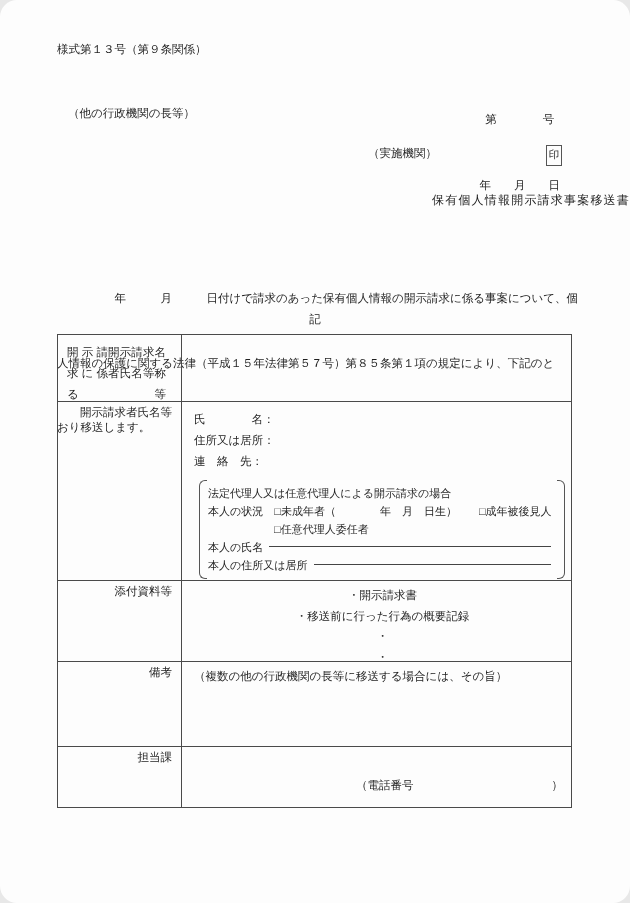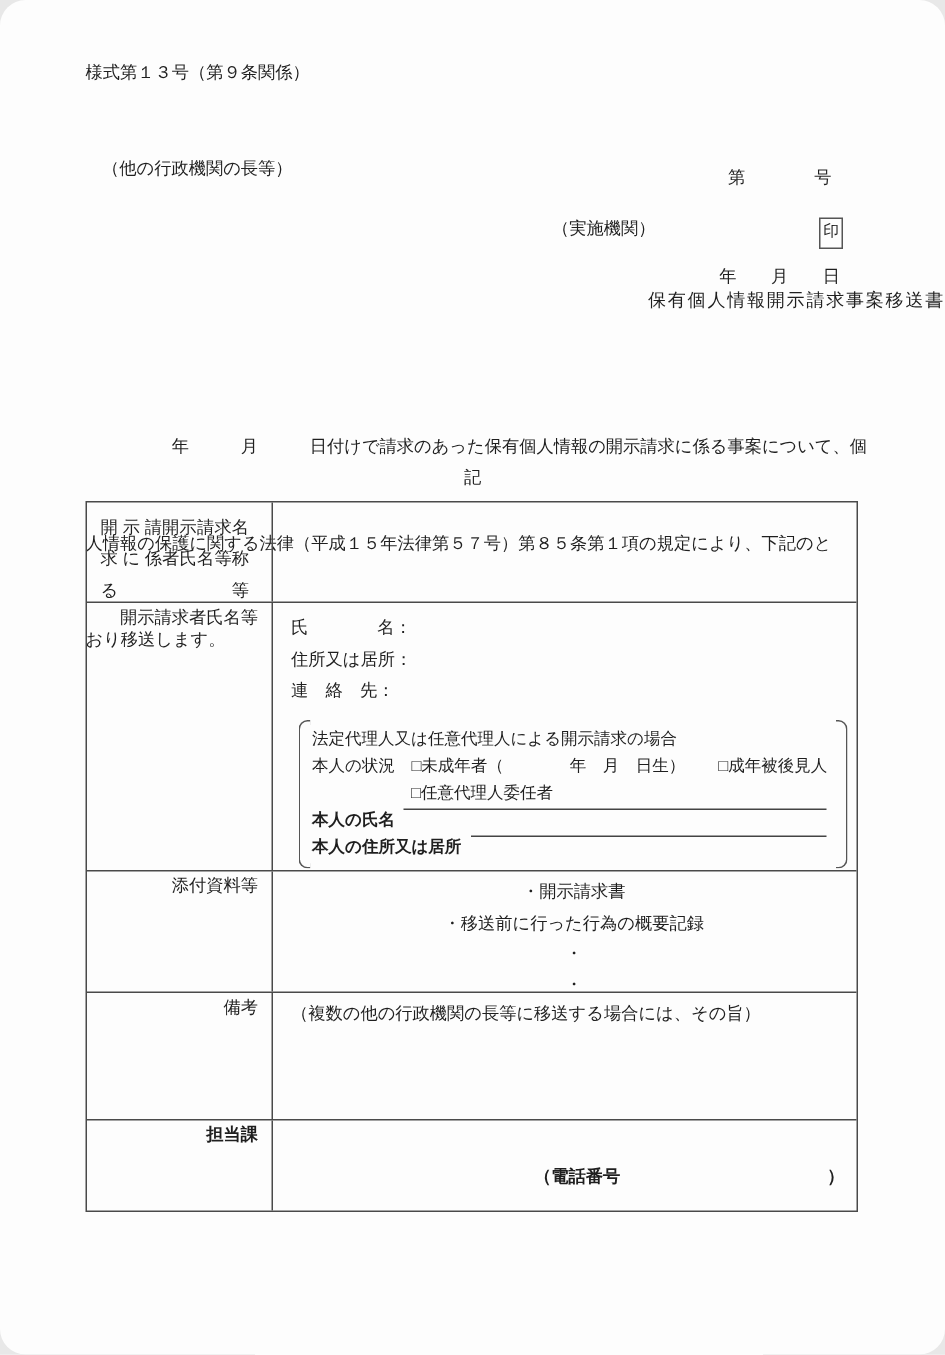--- a/index.html
+++ b/index.html
@@ -34,21 +34,21 @@
   }
   .body-text { position:absolute; left:57px; top:245px; line-height:21.5px; white-space:pre; }
   .ki { position:absolute; left:0; right:0; top:312px; text-align:center; }
 
   .tbl {
     position:absolute; left:57px; top:334px; width:513px;
     border:1px solid #4a4a4a;
   }
   .trow { display:flex; box-sizing:border-box; border-top:1px solid #4a4a4a; }
   .trow:first-child { border-top:none; }
-  .r1 { height:66px; } .r2 { height:179px; } .r3 { height:81px; } .r4 { height:85px; } .r5 { height:61px;font-weight:bold; }
+  .r1 { height:66px; } .r2 { height:179px; } .r3 { height:81px; } .r4 { height:85px; } .r5 { height:61px; }
   .lcell {
     box-sizing:border-box; width:124px; flex:0 0 124px;
     border-right:1px solid #4a4a4a;
     padding:0 9px; display:flex; flex-direction:row;
   }
   .lcell.top { padding-top:7px; }
   .lcell.center { justify-content:flex-end; }
   .jl { text-align:justify; text-align-last:justify; line-height:21px; }
   .ccell { flex:1 1 auto; box-sizing:border-box; padding-left:12px; min-width:0; }
   .r2 .ccell { padding-top:7px; }
@@ -56,21 +56,21 @@
 
   .bracket {
     position:relative; margin:8px 6px 0 5px;
     padding:4px 12px 5px 9px;
     font-size:11px; line-height:18px;
   }
   .bk { position:absolute; top:0; bottom:0; width:8px; box-sizing:border-box; }
   .bk-left  { left:0;  border:1px solid #555; border-right:none; border-radius:6px 0 0 6px; }
   .bk-right { right:0; border:1px solid #555; border-left:none;  border-radius:0 6px 6px 0; }
   .bline { white-space:pre; }
-  .fill-row { display:flex; align-items:flex-start; white-space:pre;font-weight:bold; }
+  .fill-row { display:flex; align-items:center; white-space:pre; }
   .fill { flex:1 1 auto; border-bottom:1px solid #444; margin:0 2px 2px 6px; height:1px; }
 
   .r3 .ccell { padding-top:4px; }
   .items div { line-height:20.5px; white-space:pre;text-align:center; }
   .r4 .ccell { padding-top:4px; }
   .note { white-space:pre; line-height:20px; }
   .r5 .ccell { padding-top:31px; }
   .phone { margin-left:162px; white-space:pre; }
 </style>
 </head>

